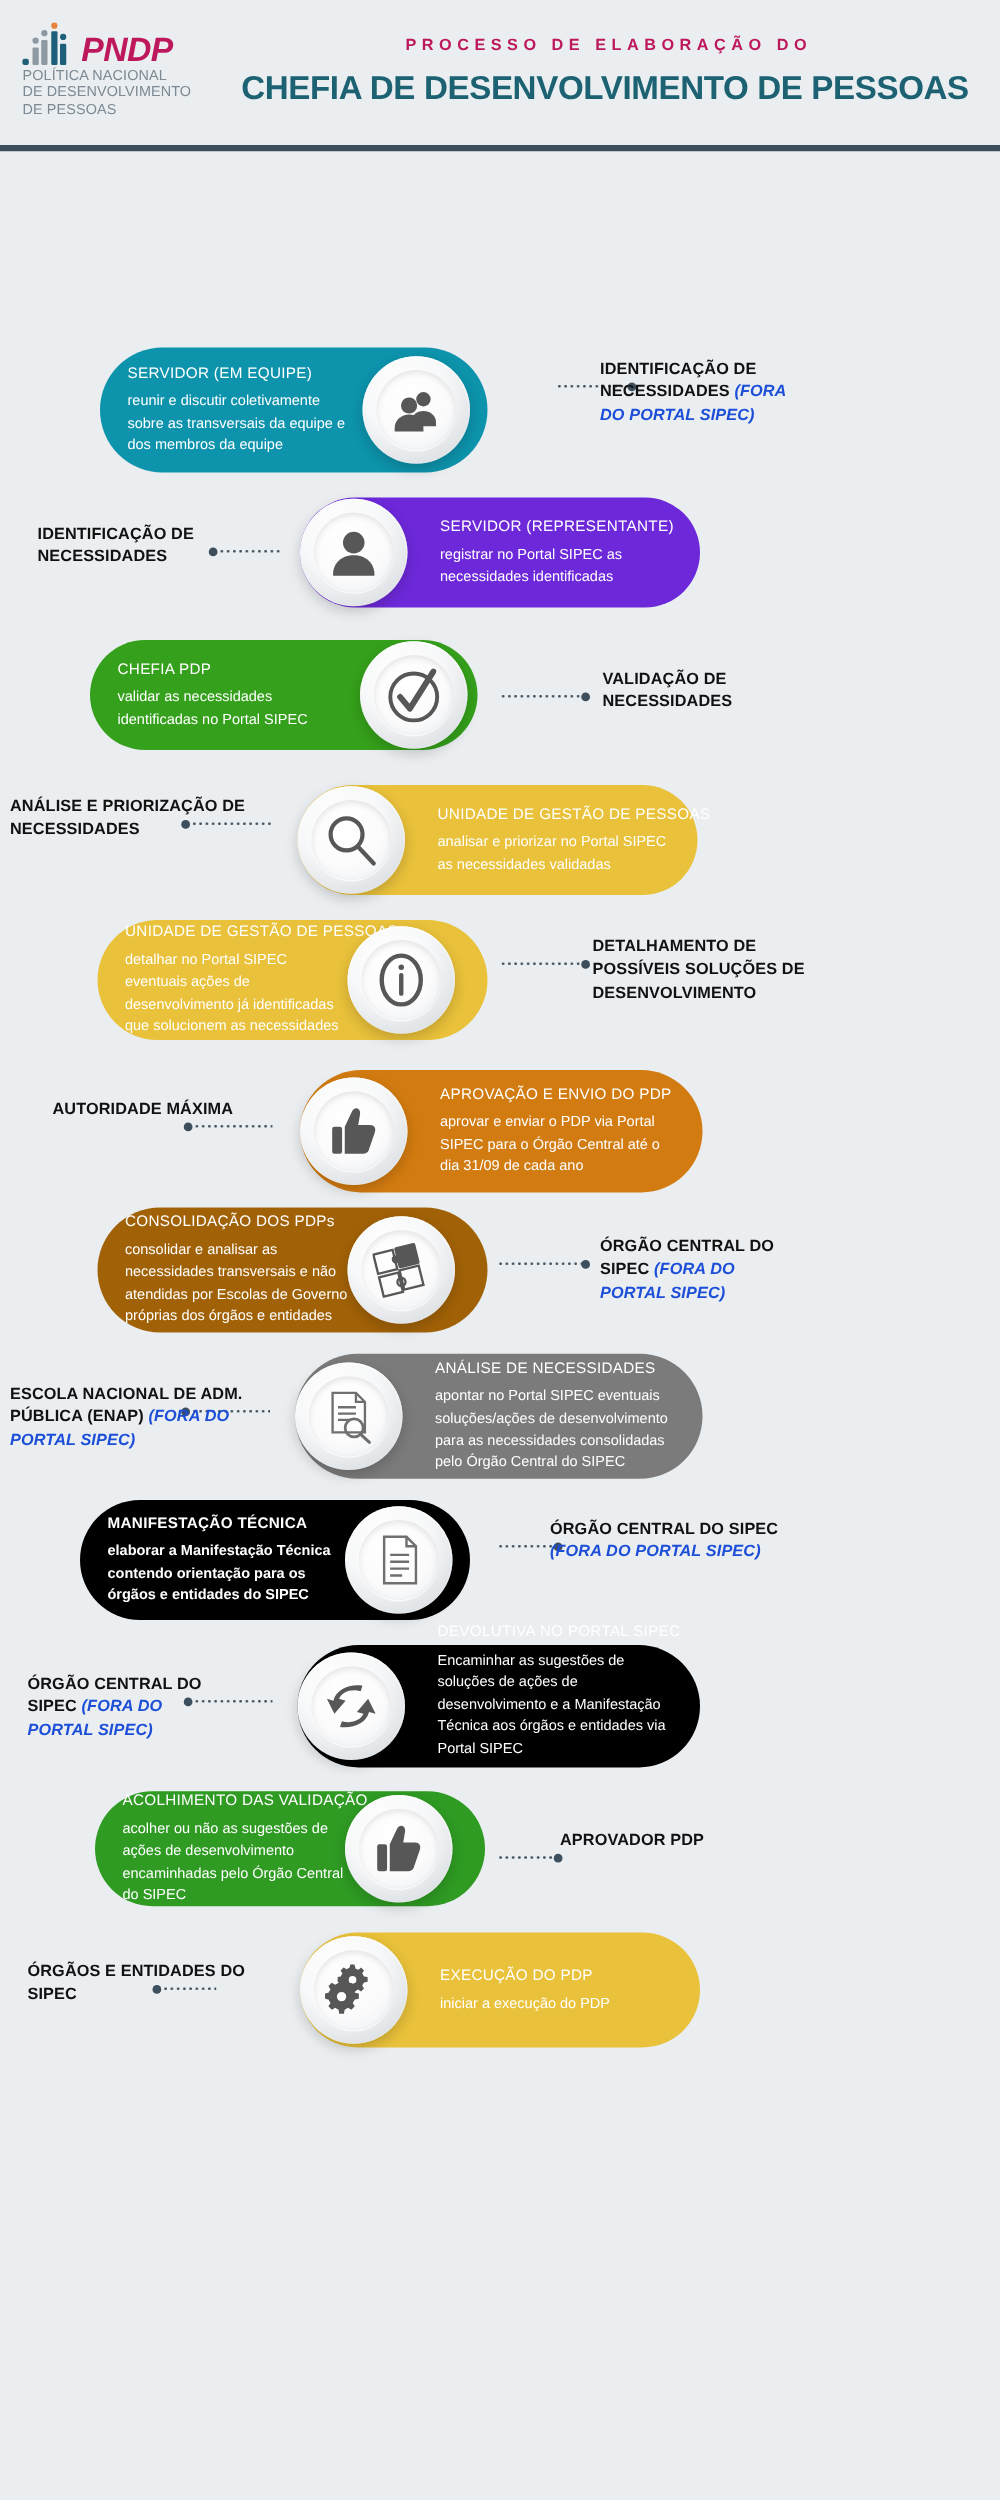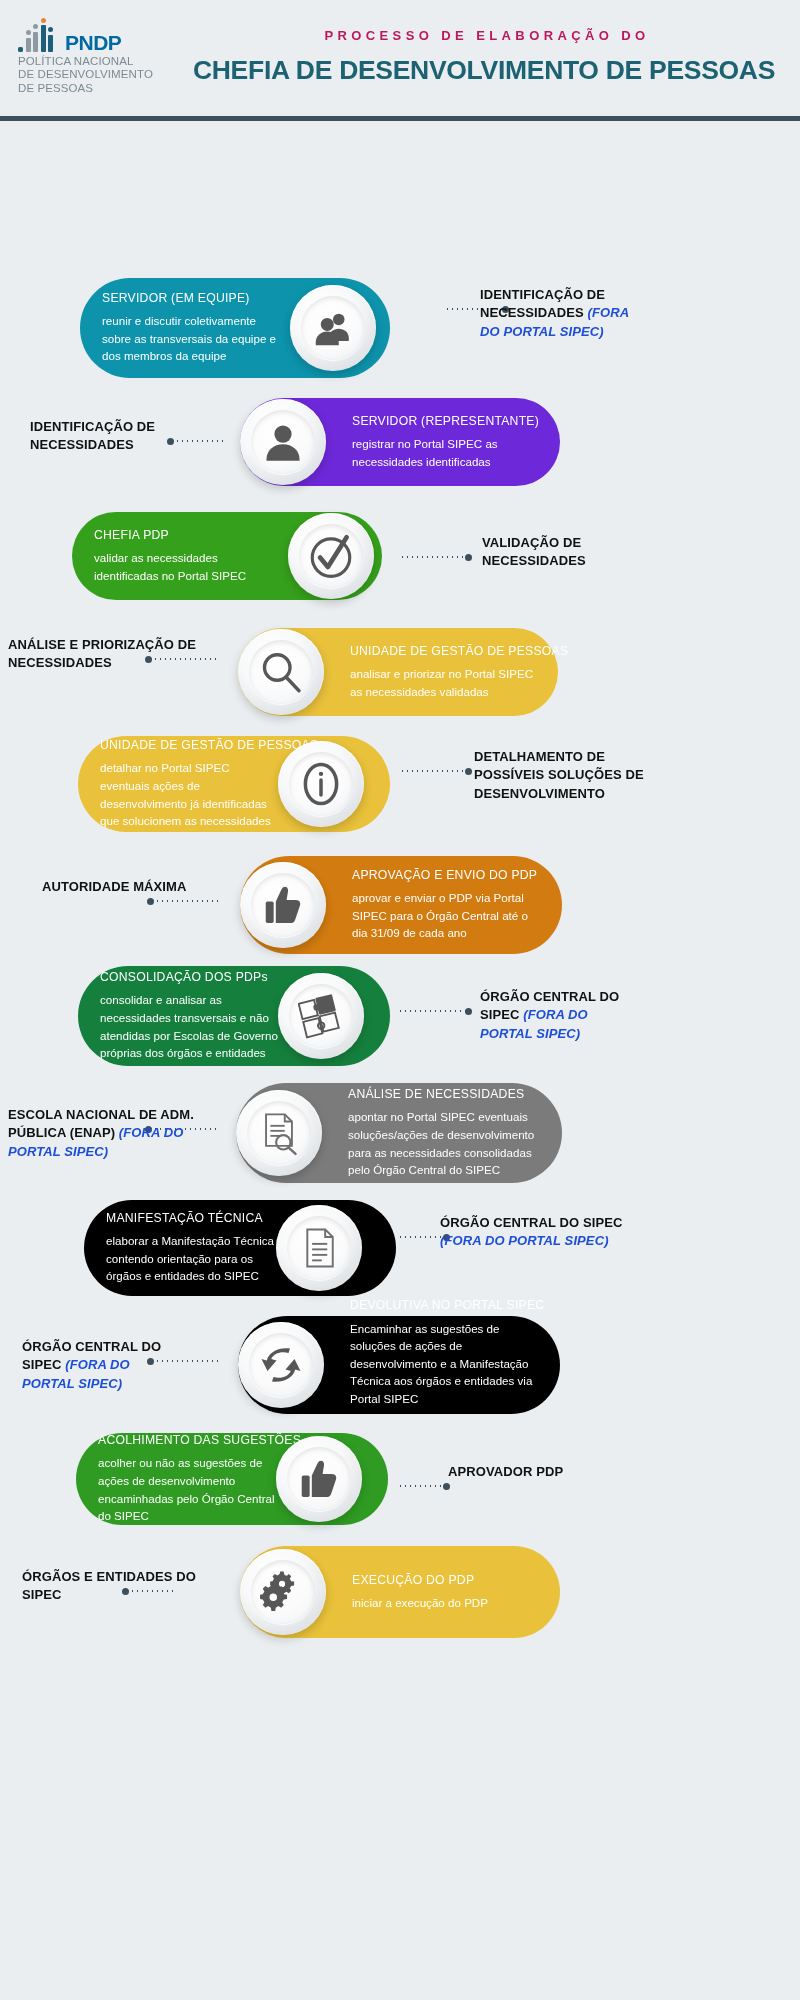--- a/index.html
+++ b/index.html
@@ -34,22 +34,22 @@
   .lbar.b4{height:27px;background:#1d5f7a;}
   .lbar.b5{height:17px;background:#1d5f7a;}
   .ldot{position:absolute;width:5px;height:5px;border-radius:50%;}
   .ldot.d1{left:0px;bottom:0px;background:#1d5f7a;}
   .ldot.d2{left:7.5px;bottom:17px;background:#8e9aa3;}
   .ldot.d3{left:15px;bottom:23px;background:#8e9aa3;}
   .ldot.d4{left:22.5px;bottom:29px;background:#e8823c;}
   .ldot.d5{left:30px;bottom:20px;background:#1d5f7a;}
   #logo-word{
     font-family:"Liberation Sans",sans-serif;
-    font-weight:bold;font-size:21px;letter-spacing:-0.5px;
-    color:#0369a1;line-height:.86;
+    font-weight:bold;font-size:27px;letter-spacing:-0.5px;
+    color:#be185d;line-height:.86;font-style:italic;
   }
   #logo-sub{
     margin-top:3px;
     font-family:"Liberation Sans",sans-serif;
     font-size:11.5px;font-weight:normal;letter-spacing:.1px;
     color:#7d8a93;line-height:1.17;text-transform:uppercase;
   }
   #title-block{
     position:absolute;left:178px;top:28px;right:10px;
   }
@@ -283,21 +283,21 @@
       <rect x="8" y="27" width="11" height="30" rx="2.5"></rect>
     </svg>
           </span>
         </div>
       </div>
       <div class="connector" style="left: 150px; width: 68px; top: 782px;"></div>
       <div class="conn-dot" style="top: 779.5px; left: 147px;"></div>
       <div class="side-label left" style="left: 42px; top: 760px; width: 170px;"><span>AUTORIDADE MÁXIMA</span></div>
     </div>
     <div class="row" style="position: absolute; left: 0px; top: 0px; width: 800px; height: 0px;">
-      <div class="pill" style="left: 78px; top: 848px; width: 312px; height: 100px; background: #15803d;">
+      <div class="pill" style="left: 78px; top: 848px; width: 312px; height: 100px; background: #a16207;">
         <div class="pill-text" style="left: 22px; right: 108px; top: 0px; height: 100px; display: flex; flex-direction: column; justify-content: center;">
           <div class="pill-title">CONSOLIDAÇÃO DOS PDPs</div>
           <div class="pill-body">consolidar e analisar as necessidades transversais e não atendidas por Escolas de Governo próprias dos órgãos e entidades</div>
         </div>
       </div>
       <div class="knob" style="width: 86px; height: 86px; left: 278px; top: 855px;">
         <div class="knob-inner" style="width: 64px; height: 64px;">
           <span style="display: flex;">
             <svg width="46" height="46" viewBox="0 0 64 64" fill="#575757">
       <g transform="rotate(-14 32 32)">
@@ -336,21 +336,21 @@
       <line x1="45" y1="52" x2="55" y2="61" stroke-width="3.4" stroke-linecap="round"></line>
     </svg>
           </span>
         </div>
       </div>
       <div class="connector" style="left: 148px; width: 68px; top: 1010px;"></div>
       <div class="conn-dot" style="top: 1007.5px; left: 145px;"></div>
       <div class="side-label left" style="left: 8px; top: 988px; width: 200px;"><span>ESCOLA NACIONAL DE ADM. PÚBLICA (ENAP)</span> <span class="muted">(FORA DO PORTAL SIPEC)</span></div>
     </div>
     <div class="row" style="position: absolute; left: 0px; top: 0px; width: 800px; height: 0px;">
-      <div class="pill" style="left: 84px; top: 1082px; width: 312px; height: 96px; background: rgb(0, 0, 0);">
+      <div class="pill" style="left: 64px; top: 1082px; width: 312px; height: 96px; background: rgb(0, 0, 0); font-weight: bold;">
         <div class="pill-text" style="left: 22px; right: 108px; top: 0px; height: 96px; display: flex; flex-direction: column; justify-content: center;">
           <div class="pill-title">MANIFESTAÇÃO TÉCNICA</div>
           <div class="pill-body">elaborar a Manifestação Técnica contendo orientação para os órgãos e entidades do SIPEC</div>
         </div>
       </div>
       <div class="knob" style="width: 86px; height: 86px; left: 276px; top: 1087px;">
         <div class="knob-inner" style="width: 64px; height: 64px;">
           <span style="display: flex;">
             <svg width="44" height="44" viewBox="0 0 64 64" fill="none" stroke="#6f6f6f" stroke-width="2.8">
       <path d="M15 5 H41 L52 16 V59 H15 Z"></path>
@@ -384,21 +384,21 @@
           </span>
         </div>
       </div>
       <div class="connector" style="left: 150px; width: 68px; top: 1242px;"></div>
       <div class="conn-dot" style="top: 1239.5px; left: 147px;"></div>
       <div class="side-label left" style="left: 22px; top: 1220px; width: 160px;"><span>ÓRGÃO CENTRAL DO SIPEC</span> <span class="muted">(FORA DO PORTAL SIPEC)</span></div>
     </div>
     <div class="row" style="position: absolute; left: 0px; top: 0px; width: 800px; height: 0px;">
       <div class="pill" style="left: 76px; top: 1315px; width: 312px; height: 92px; background: rgb(47, 155, 35);">
         <div class="pill-text" style="left: 22px; right: 108px; top: 0px; height: 92px; display: flex; flex-direction: column; justify-content: center;">
-          <div class="pill-title">ACOLHIMENTO DAS SUGESTÕES</div>
+          <div class="pill-title">ACOLHIMENTO DAS VALIDAÇÃO</div>
           <div class="pill-body">acolher ou não as sugestões de ações de desenvolvimento encaminhadas pelo Órgão Central do SIPEC</div>
         </div>
       </div>
       <div class="knob" style="width: 86px; height: 86px; left: 276px; top: 1318px;">
         <div class="knob-inner" style="width: 64px; height: 64px;">
           <span style="display: flex;">
             <svg width="46" height="46" viewBox="0 0 64 64" fill="#575757">
       <path d="M22 27 L30 10 C33 4 40 6 39 13 L37 25 L50 25 C55 25 57 29 55.5 33 L49 52 C48 56 45 57 42 57 L22 57 Z"></path>
       <rect x="8" y="27" width="11" height="30" rx="2.5"></rect>
     </svg>

